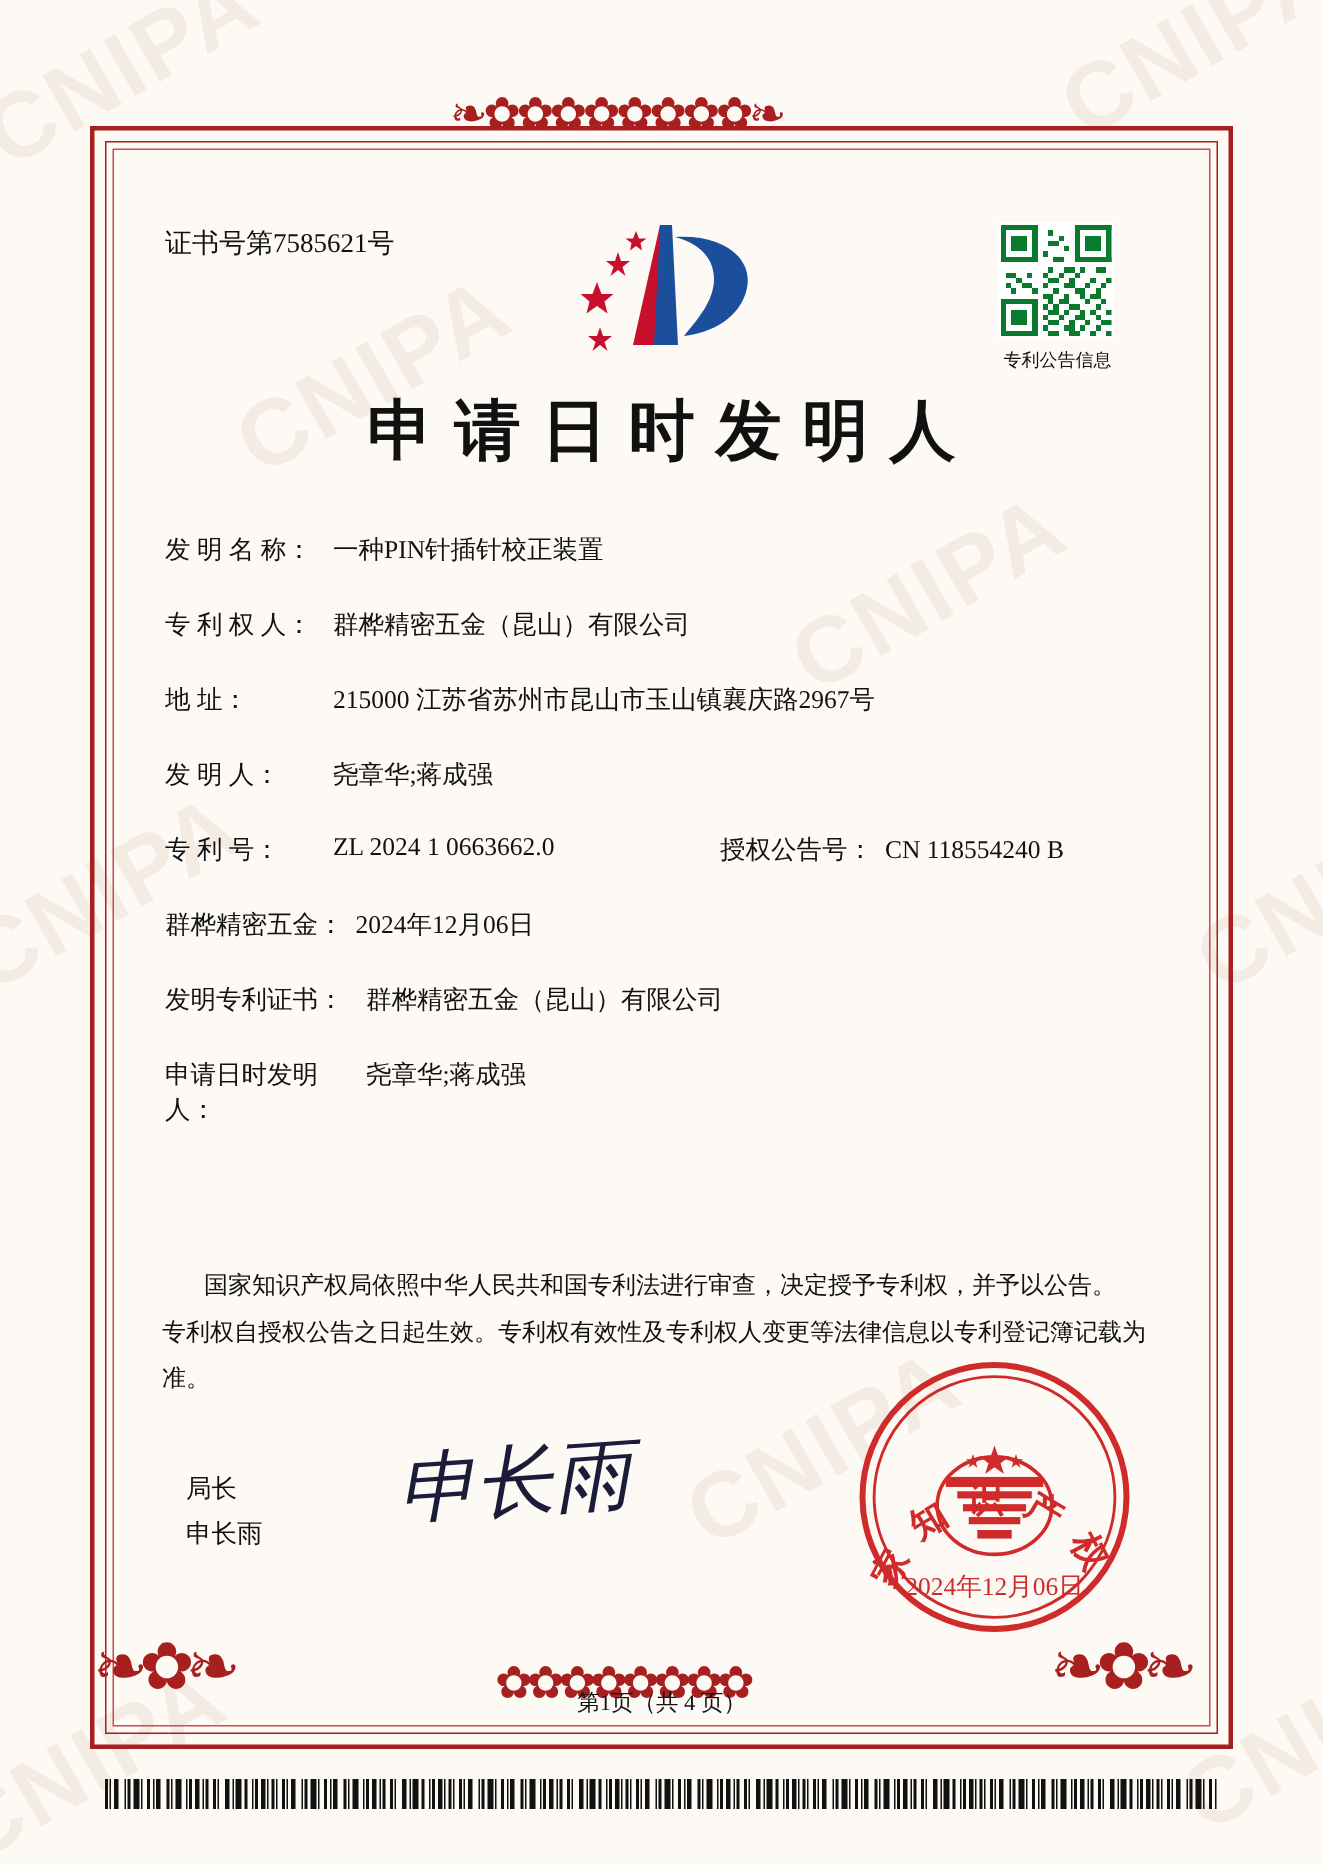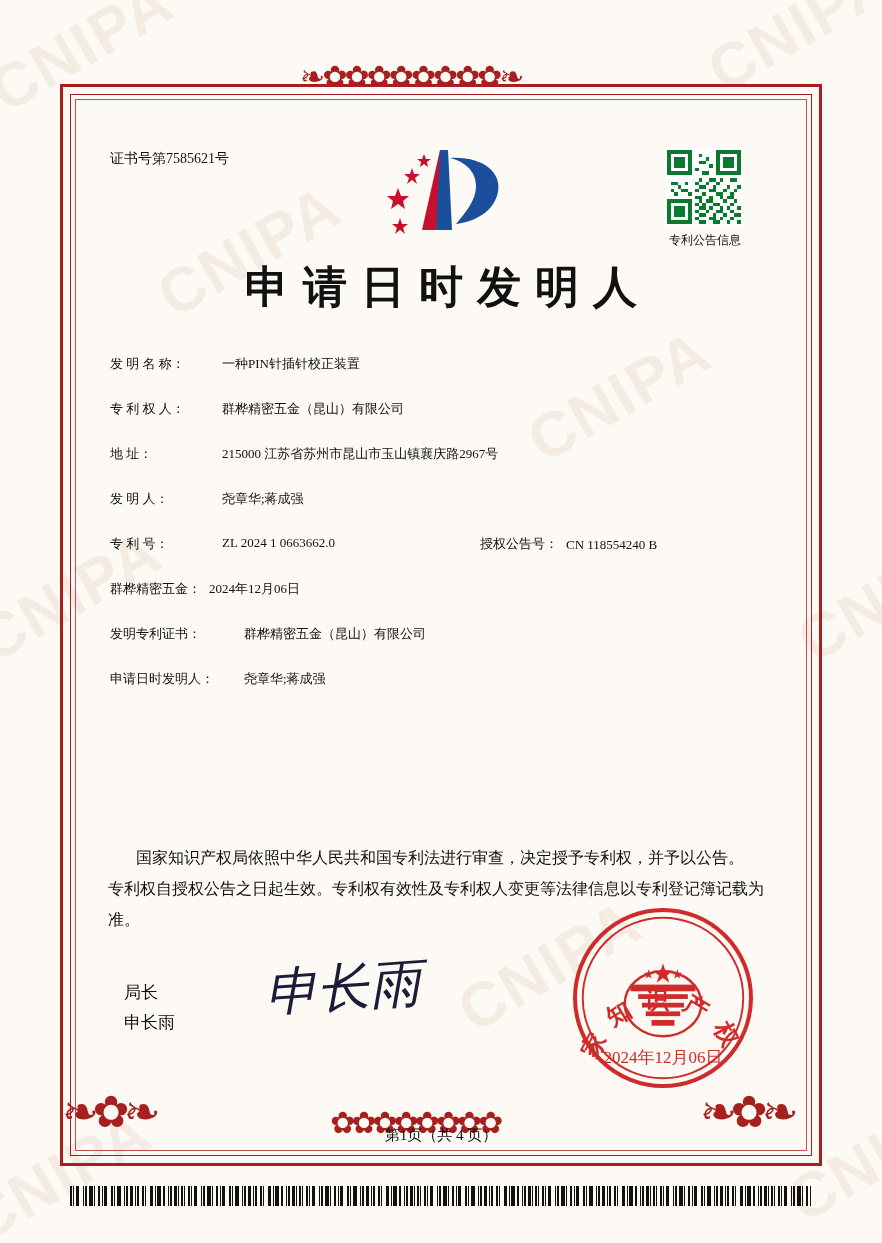--- a/index.html
+++ b/index.html
@@ -51,48 +51,48 @@
   .orn{position:absolute;color:#a81f1f;font-size:26px;line-height:1;
        font-family:"DejaVu Sans",sans-serif;}
   .orn-top{left:300px;top:62px;font-size:30px;letter-spacing:-3px;}
   .orn-bl{left:62px;top:1090px;font-size:44px;letter-spacing:-6px;}
   .orn-br{left:700px;top:1090px;font-size:44px;letter-spacing:-6px;}
   .orn-bm{left:330px;top:1108px;font-size:30px;letter-spacing:-4px;}
 
   
   .cert-no{
     position:absolute;left:110px;top:150px;
-    font-size:14px;color:#111;
+    font-size:18px;color:#111;
   }
   .logo{
     position:absolute;left:378px;top:142px;width:140px;height:95px;
   }
   .qr-box{
     position:absolute;left:665px;top:148px;width:78px;height:78px;
     background:#fff;padding:2px;box-sizing:border-box;
   }
   .qr-cap{
     position:absolute;left:650px;top:232px;width:110px;text-align:center;
     font-size:12px;color:#111;
   }
 
   .title{
     position:absolute;left:0;top:258px;width:882px;text-align:center;
     font-size:44px;letter-spacing:14px;font-weight:700;color:#111;
     text-indent:14px;
   }
 
   
-  .fields{position:absolute;left:110px;top:355px;width:680px;font-size:13px;color:#111;}
+  .fields{position:absolute;left:110px;top:355px;width:680px;font-size:17px;color:#111;}
   .row{display:flex;align-items:baseline;margin-bottom:27px;}
   .lbl{width:112px;flex:0 0 112px;display:inline-block;}
   .val{flex:1 1 auto;}
   .row2{display:flex;align-items:baseline;margin-bottom:27px;}
   .c1{flex:0 0 370px;display:flex;align-items:flex-start;}
-  .c2{flex:1 1 auto;display:flex;align-items:flex-end;}
+  .c2{flex:1 1 auto;display:flex;align-items:center;}
   .lbl2{width:112px;flex:0 0 112px;display:inline-block;}
   .lbl3{flex:0 0 auto;display:inline-block;margin-right:8px;}
 
   
   .para{
     position:absolute;left:108px;top:842px;width:676px;
     font-size:16px;line-height:31px;color:#111;
   }
   .para .indent{text-indent:28px;}
 

